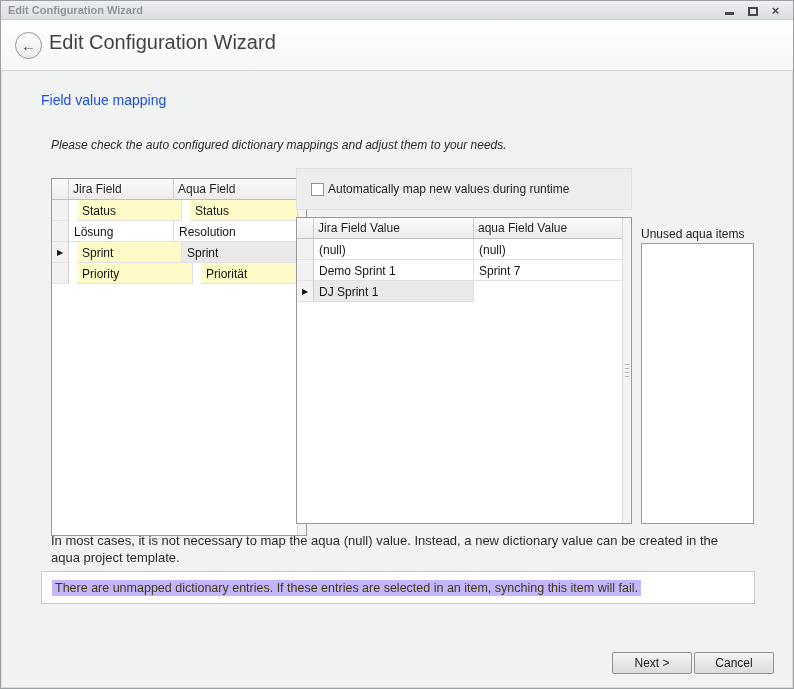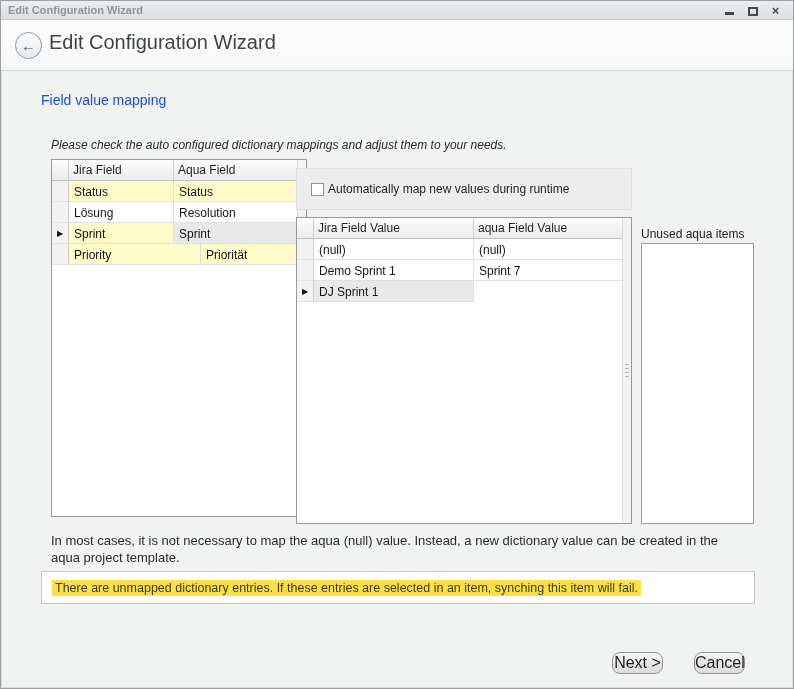--- a/index.html
+++ b/index.html
@@ -43,21 +43,21 @@
     display: flex; align-items: center; justify-content: center;
   }
   .header-title { position: absolute; left: 48px; top: 11px; font-size: 20px; color: #3F4347; }
 
   
   .section-title { position: absolute; left: 40px; top: 91px; font-size: 14px; color: #1d4ed8; }
   .instruction   { position: absolute; left: 50px; top: 137px; font-size: 12px; color: #2B2B2B; font-style: italic; }
 
   
   .grid { position: absolute; background: #fff; border: 1px solid #969A9E; }
-  .grid-left { left: 50px; top: 158px; width: 256px; height: 358px; }
+  .grid-left { left: 50px; top: 177px; width: 256px; height: 358px; }
   .grid-mid  { left: 295px; top: 216px; width: 336px; height: 307px; }
 
   .grow { display: flex; height: 21px; }
   .ghc {
     background: linear-gradient(#FBFBFB, #ECECEC);
     border-right: 1px solid #CFCFCF; border-bottom: 1px solid #BFBFBF;
     font-size: 12px; color: #1F1F1F; padding: 3px 4px 0;
     white-space: nowrap; overflow: hidden;
   }
   .corner { width: 17px; flex: none; }
@@ -70,21 +70,21 @@
   .gcell {
     font-size: 12px; color: #141414; padding: 4px 5px 0;
     border-right: 1px solid #E0E0E0; border-bottom: 1px solid #E0E0E0;
     white-space: nowrap; overflow: hidden; background: #fff;
   }
   .grid-left .col1 { width: 105px; flex: none; }
   .grid-left .col2 { flex: 1; }
   .grid-mid  .col1 { width: 160px; flex: none; }
   .grid-mid  .col2 { flex: 1; }
 
-  .hl  { background: #FFFBC8; }
+  .hl  { background: #FFFBC8; margin-left: 8px; }
   .sel { background: #E9E9E9; }
 
   .vstrip {
     position: absolute; top: 0; bottom: 0; right: 0; width: 9px;
     background: #F3F3F3; border-left: 1px solid #DCDCDC;
   }
   .vstrip .grip {
     position: absolute; left: 2px; top: 50%; margin-top: -7px;
     width: 4px; height: 14px;
     background: repeating-linear-gradient(to bottom, #B4B4B4 0 1px, transparent 1px 4px);
@@ -106,28 +106,28 @@
   
   .note {
     position: absolute; left: 50px; top: 531px; width: 690px;
     font-size: 13px; color: #2B2B2B; line-height: 17px;
   }
   .warning-box {
     position: absolute; left: 40px; top: 570px; width: 714px; height: 33px;
     background: #FFFFFF; border: 1px solid #C8C8C8;
     display: flex; align-items: center; padding-left: 10px;
   }
-  .warning-text { font-size: 12.5px; color: #3C3C10; background: #fde047; padding: 1px 3px; }
+  .warning-text { font-size: 12.5px; color: #3C3C10; background: #c4b5fd; padding: 1px 3px; }
 
   
   .btn {
-    position: absolute; width: 51px; height: 22px;
-    font-size: 16px; color: #1F1F1F; text-align: center; line-height: 20px;
+    position: absolute; width: 80px; height: 22px;
+    font-size: 12px; color: #1F1F1F; text-align: center; line-height: 20px;
     background: linear-gradient(#F5F5F5, #E6E6E6 55%, #DCDCDC);
-    border: 1px solid #8E9297; border-radius: 8px; cursor: default;
+    border: 1px solid #8E9297; border-radius: 2px; cursor: default;
   }
   .btn-next   { left: 611px; top: 651px; }
   .btn-cancel { left: 693px; top: 651px; }
 </style>
 </head>
 <body>
 
 <div class="window">
 
   <div class="titlebar">

